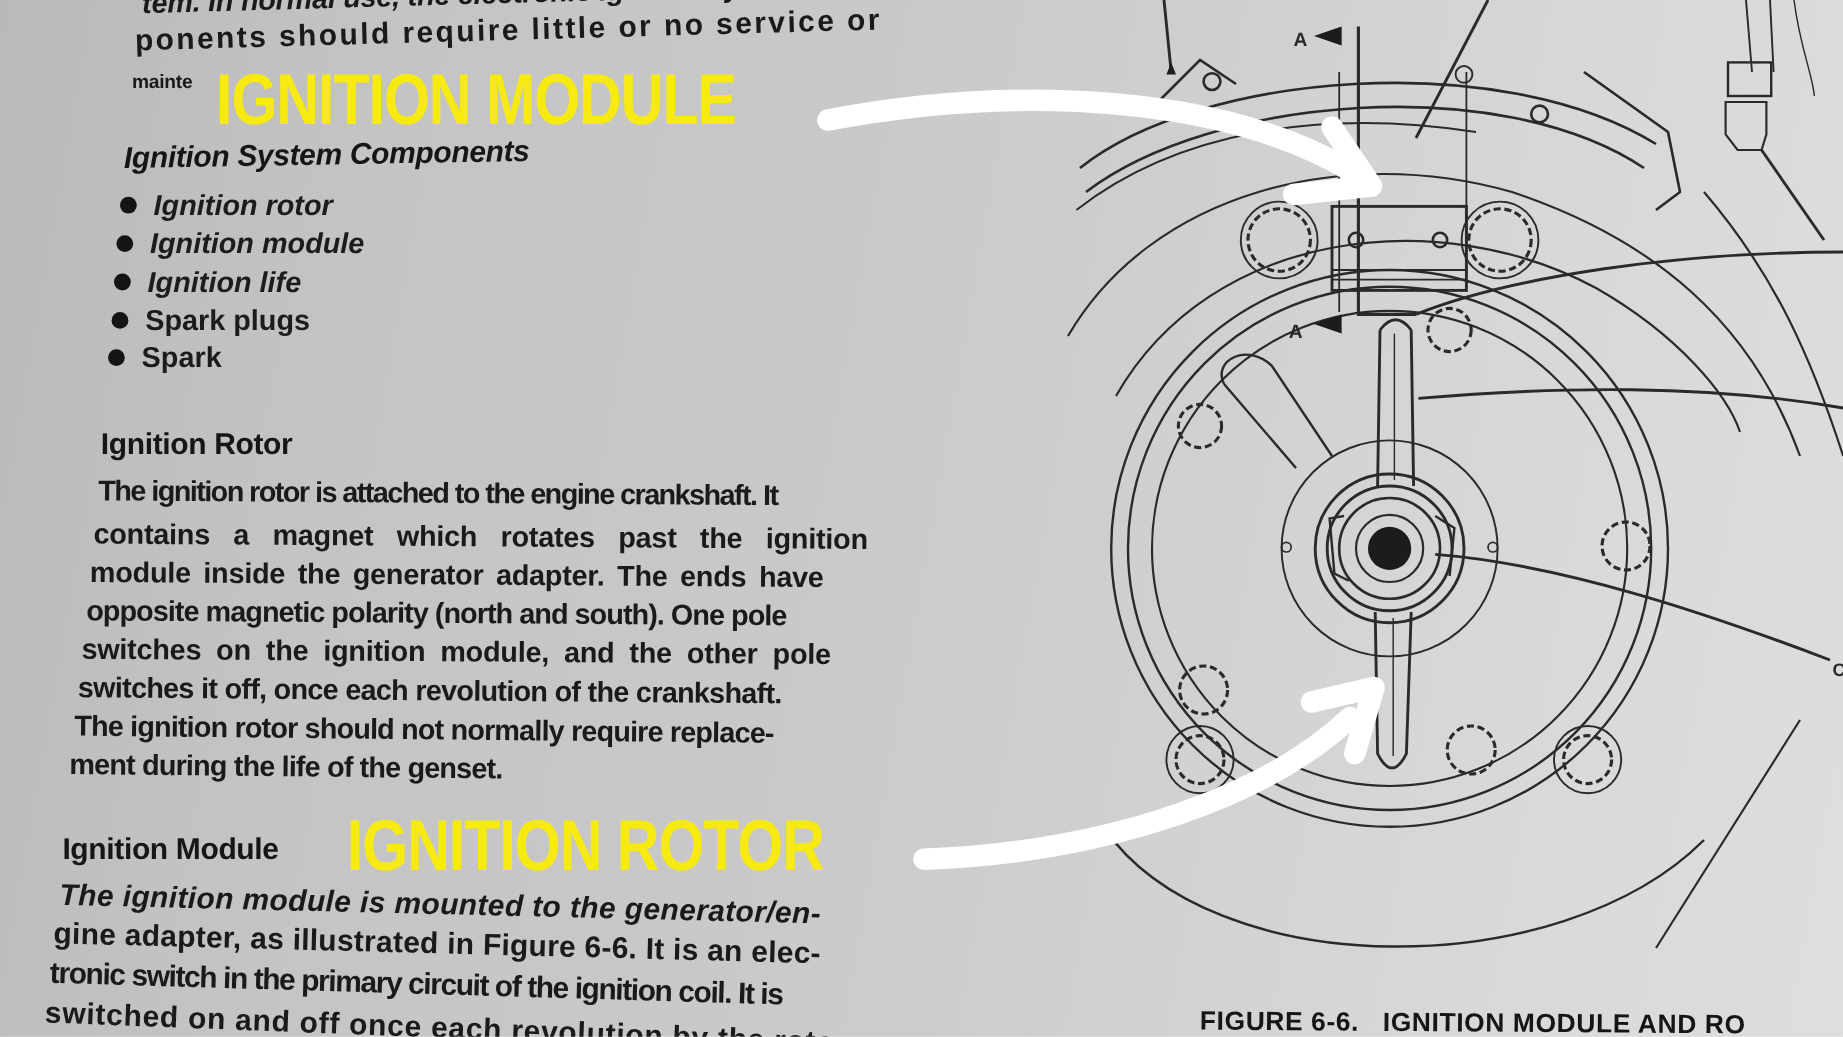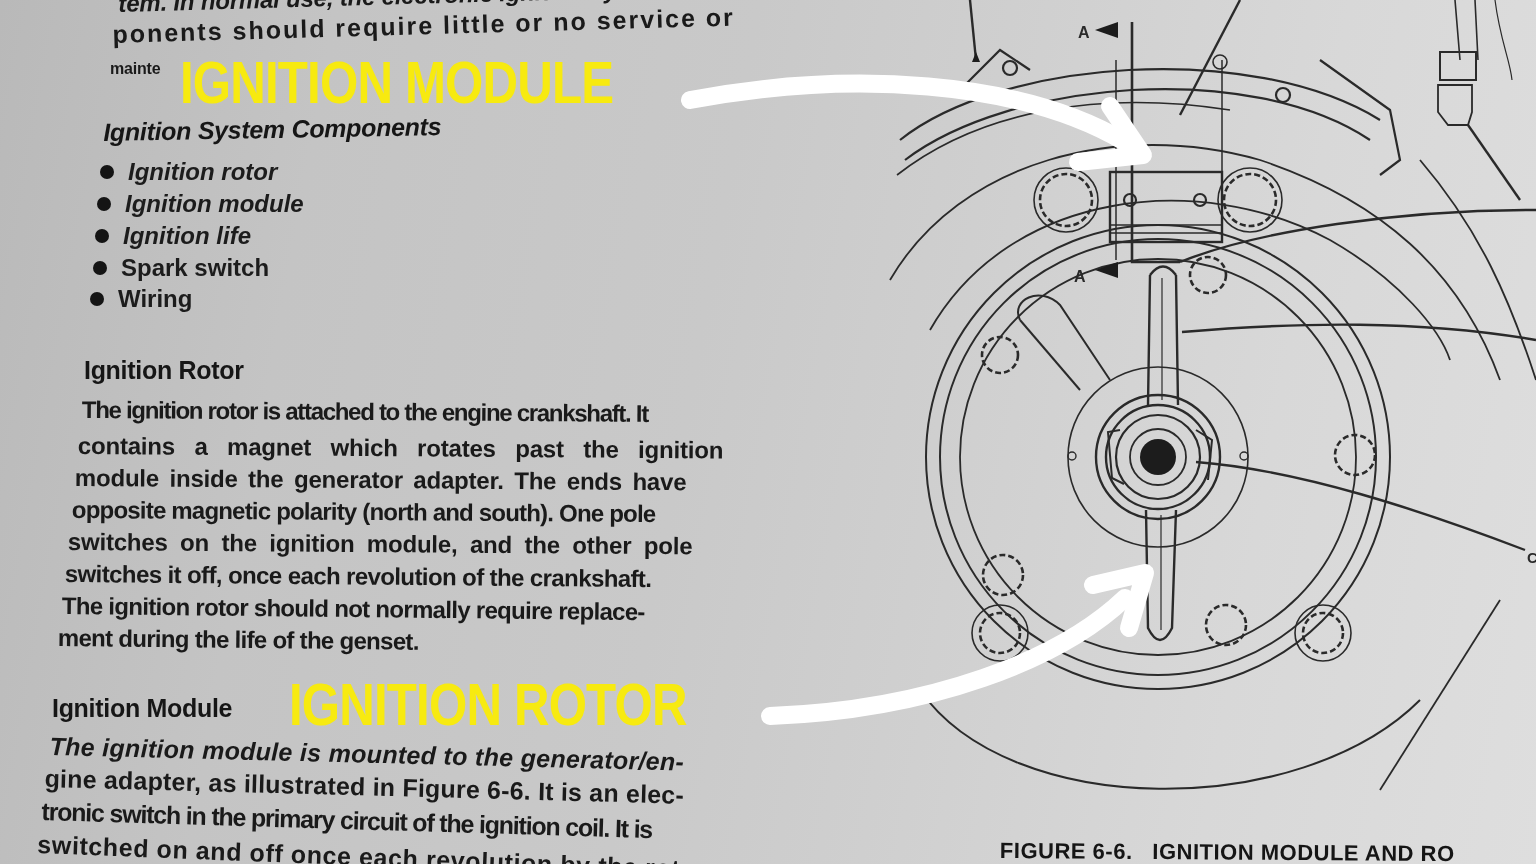--- a/index.html
+++ b/index.html
@@ -36,24 +36,24 @@
   <div class="bullet-item" style="left:100px; top:158px;">
     <span class="bullet-dot"></span><span>Ignition rotor</span>
   </div>
   <div class="bullet-item" style="left:97px; top:190px;">
     <span class="bullet-dot"></span><span>Ignition module</span>
   </div>
   <div class="bullet-item" style="left:95px; top:222px;">
     <span class="bullet-dot"></span><span>Ignition life</span>
   </div>
   <div class="bullet-item" style="left:93px; top:254px; font-style:normal;">
-    <span class="bullet-dot"></span><span>Spark switch</span>
+    <span class="bullet-dot"></span><span>Spark plugs</span>
   </div>
   <div class="bullet-item" style="left:90px; top:285px; font-style:normal;">
-    <span class="bullet-dot"></span><span>Wiring</span>
+    <span class="bullet-dot"></span><span>Spark</span>
   </div>
 
   <div class="txt heading" style="left:84px; top:356px;">Ignition Rotor</div>
   <div class="body-line" style="left:82px; top:396px; font-size:24px; letter-spacing:-1.3px; transform: rotate(0.4deg); transform-origin:left top;">The ignition rotor is attached to the engine crankshaft. It</div>
   <div class="body-line" style="left:78px; top:432px; font-size:24px; word-spacing:13px; transform: rotate(0.4deg); transform-origin:left top;">contains a magnet which rotates past the ignition</div>
   <div class="body-line" style="left:75px; top:464px; font-size:24px; word-spacing:4px; transform: rotate(0.4deg); transform-origin:left top;">module inside the generator adapter. The ends have</div>
   <div class="body-line" style="left:72px; top:496px; font-size:24px; letter-spacing:-0.8px; transform: rotate(0.4deg); transform-origin:left top;">opposite magnetic polarity (north and south). One pole</div>
   <div class="body-line" style="left:68px; top:528px; font-size:24px; word-spacing:6px; transform: rotate(0.4deg); transform-origin:left top;">switches on the ignition module, and the other pole</div>
   <div class="body-line" style="left:65px; top:560px; font-size:24px; letter-spacing:-0.6px; transform: rotate(0.5deg); transform-origin:left top;">switches it off, once each revolution of the crankshaft.</div>
   <div class="body-line" style="left:62px; top:592px; font-size:24px; letter-spacing:-0.7px; transform: rotate(0.6deg); transform-origin:left top;">The ignition rotor should not normally require replace-</div>

